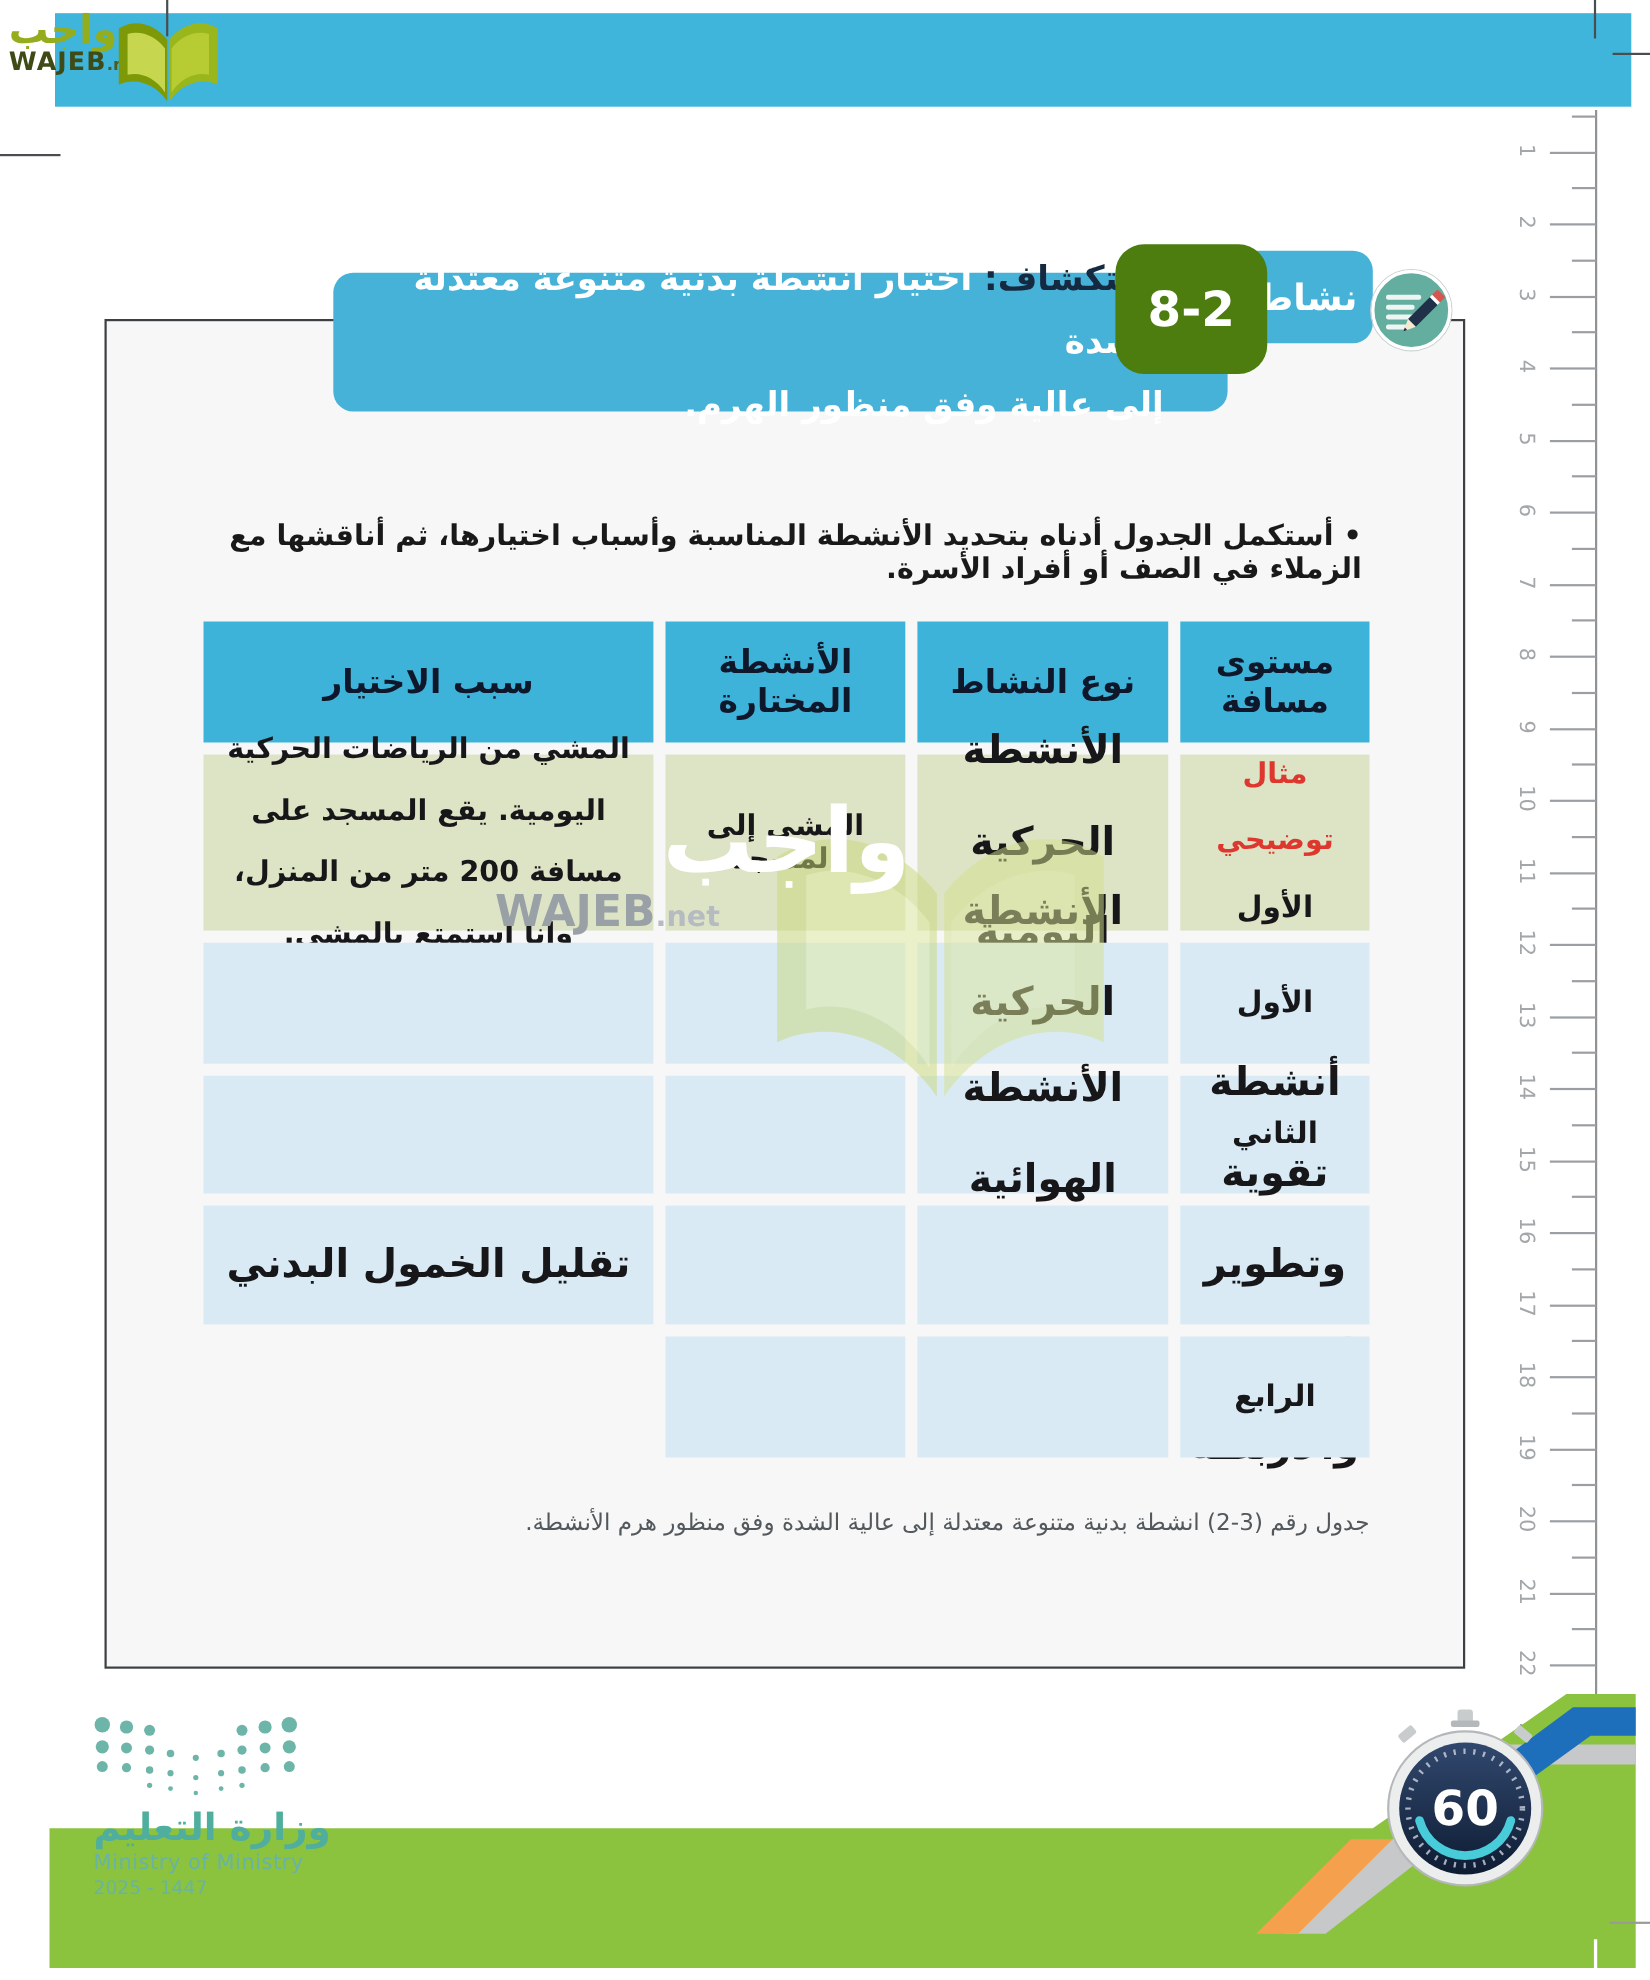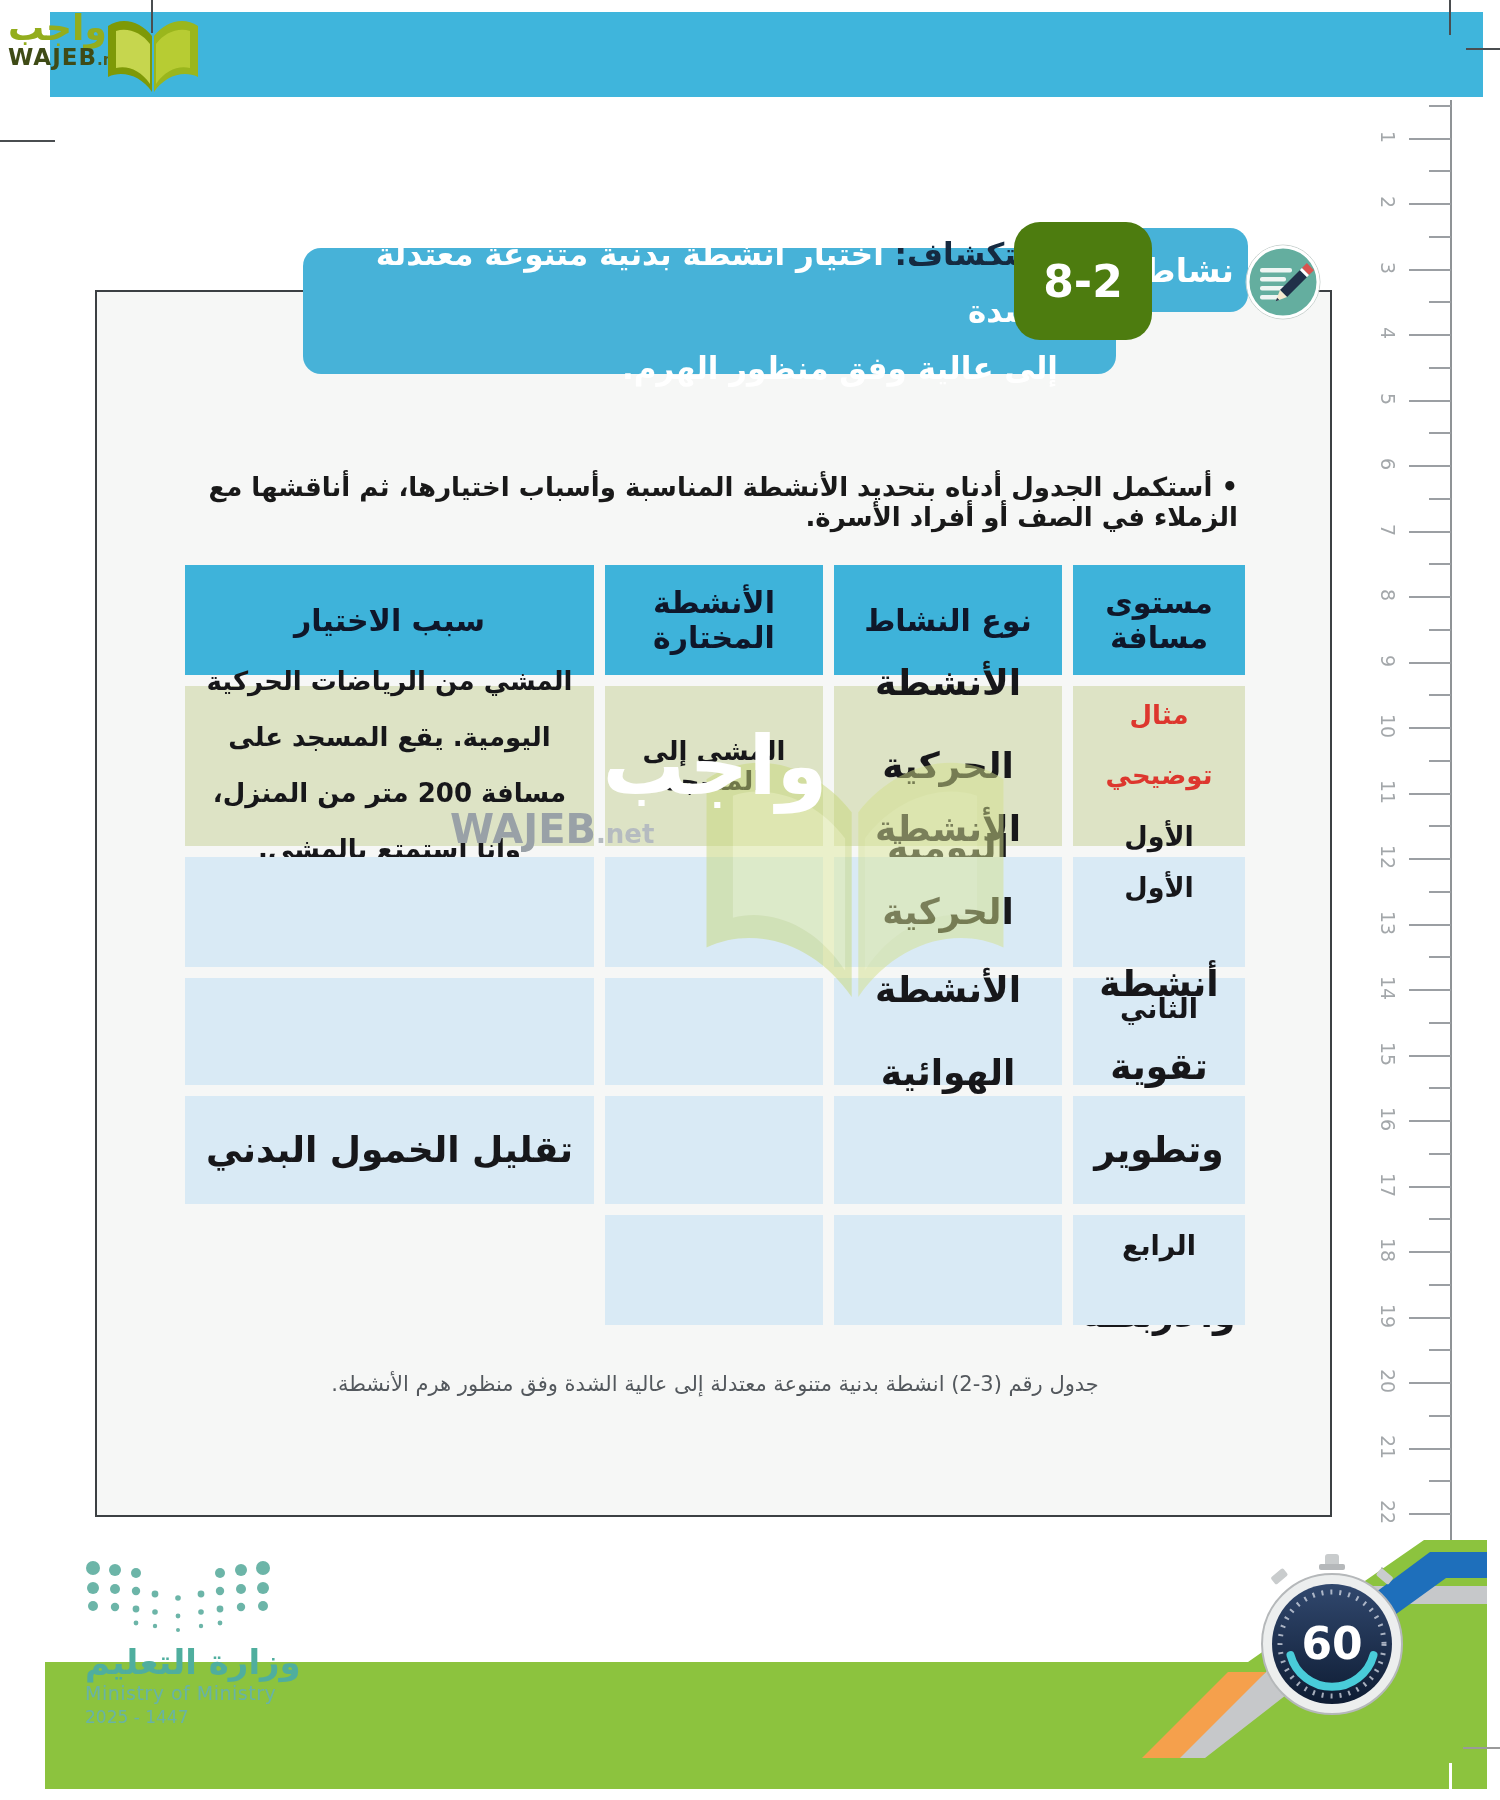--- a/index.html
+++ b/index.html
@@ -41,26 +41,26 @@
                font-size:26px;font-weight:bold;color:#191919;}
   
   .atable{position:absolute;left:185px;top:565px;width:1060px;display:grid;direction:rtl;
           grid-template-columns:172px 228px 218px 1fr;
           grid-template-rows:110px 160px 110px 107px 108px 110px;gap:11px;z-index:1;}
   .cell{display:flex;flex-direction:column;align-items:center;justify-content:center;
         text-align:center;font-weight:bold;color:#17171a;}
   .th{background:#3eb3da;color:#0f172a;font-size:30px;}
   .green{background:#dde3c5;}
   .blue{background:#d9eaf5;}
-  .lvl{font-size:27px;line-height:2.3;justify-content:space-between;}
+  .lvl{font-size:27px;line-height:2.3;}
   .lvl .red{color:#dd372e;font-size:26px;}
   .typ{font-size:36px;line-height:2.3;white-space:pre-line;}
   .cho{font-size:26px;}
   .rsn{font-size:26px;line-height:2.15;padding:0 20px;}
-  .caption{position:absolute;left:185px;top:1372px;width:1060px;text-align:center;direction:rtl;
+  .caption{position:absolute;left:185px;top:1372px;width:1060px;text-align:right;direction:rtl;
            font-size:21px;color:#53585d;}
   
   .watermark{position:absolute;left:0;top:0;width:100%;height:100%;pointer-events:none;z-index:2;}
   .wm-book{position:absolute;left:690px;top:700px;opacity:.5;}
   .wm-ar{position:absolute;left:560px;top:718px;width:310px;text-align:center;direction:rtl;
          font-size:82px;font-weight:bold;color:#ffffff;}
   .wm-en{position:absolute;left:450px;top:806px;font-size:40px;font-weight:800;color:#99a1a7;}
   .wm-net{font-size:26px;font-weight:bold;color:#b5bbc0;}
   
   .footer-art{position:absolute;left:0;top:1490px;z-index:1;}

